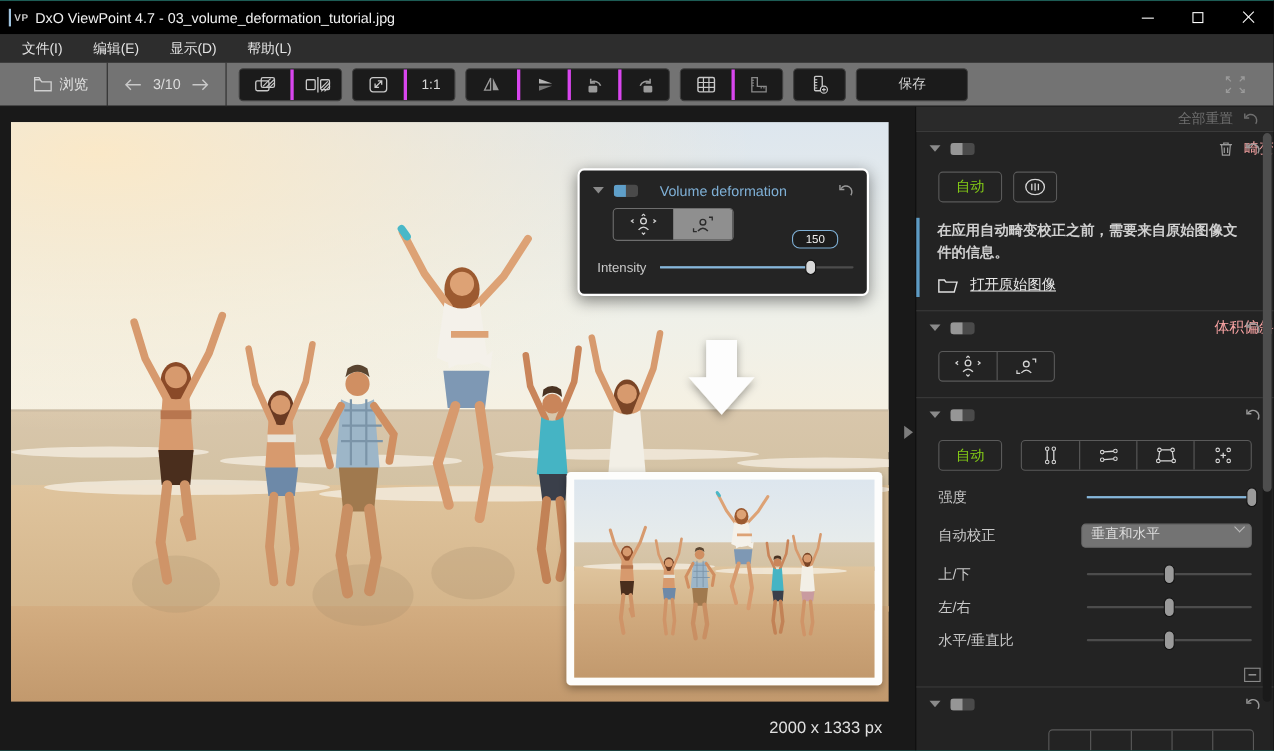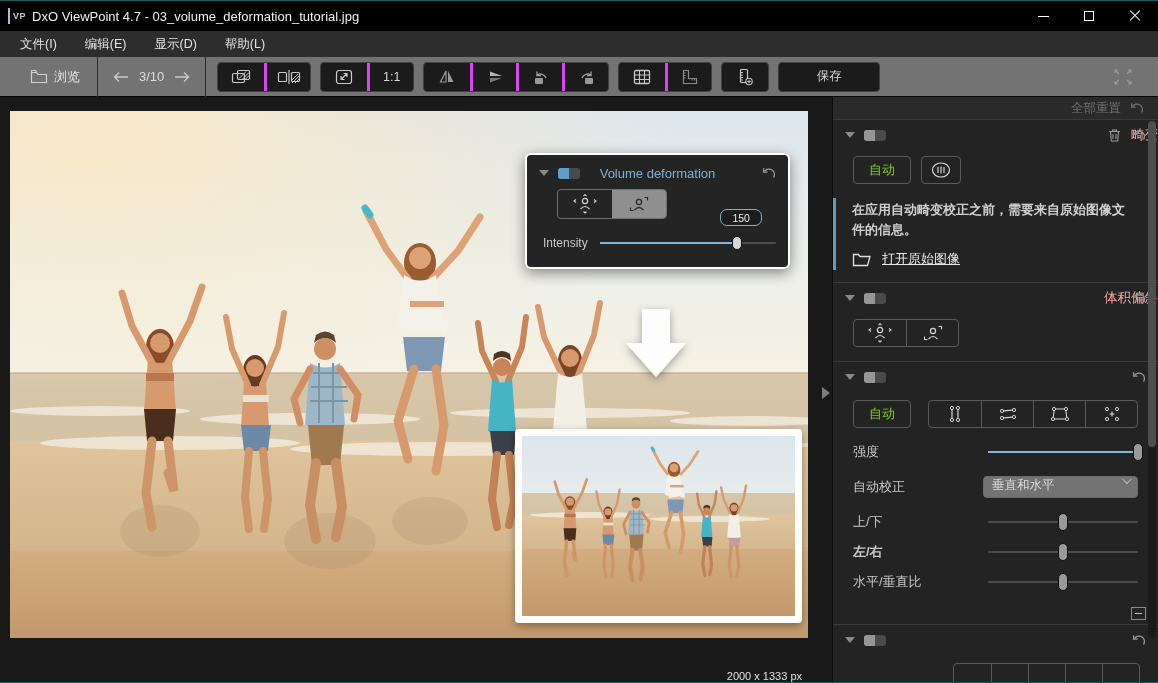--- a/index.html
+++ b/index.html
@@ -35,21 +35,21 @@
   .tgroup{display:flex;border:1px solid #404040;border-radius:4px;overflow:hidden;background:#1b1b1b;}
   .tgroup .seg{width:46px;height:28px;display:flex;align-items:center;justify-content:center;border-left:3px solid #d946ef;color:#d5d5d5;font-size:12.5px;}
   .tgroup .seg:first-child{border-left:none;}
   .save-btn{width:102px;}
   .fs{margin-left:auto;}
 
   
   .main{display:flex;height:587px;}
   .canvas{position:relative;width:832px;height:587px;background:#191919;}
   .photo{position:absolute;left:10px;top:14px;width:798px;height:527px;}
-  .dims{position:absolute;right:30px;top:573px;color:#e0e0e0;font-size:11px;}
+  .dims{position:absolute;right:30px;top:556px;color:#e0e0e0;font-size:15px;}
   .collapse-arrow{position:absolute;right:2px;top:290px;width:0;height:0;border-left:8px solid #7d7d7d;border-top:6px solid transparent;border-bottom:6px solid transparent;}
 
   
   .vd-panel{position:absolute;left:515px;top:42px;width:265px;height:116px;background:#242424;border:2px solid #fff;border-radius:6px;box-shadow:0 4px 14px rgba(0,0,0,.45);padding:8px 12px;}
   .vd-head{display:flex;align-items:center;position:relative;height:20px;}
   .vd-title{position:absolute;left:0;right:0;text-align:center;color:#7fb0d6;font-size:13px;}
   .vd-body{display:flex;margin-top:6px;}
   .vd-group{display:flex;border:1px solid #6e6e6e;border-radius:4px;overflow:hidden;margin-left:18px;}
   .vd-group .seg{width:54px;height:28px;display:flex;align-items:center;justify-content:center;}
   .vd-group .seg.sel{background:#8f8f8f;}
@@ -581,21 +581,21 @@
         </div>
 
         <div class="row" style="margin-top:14px;">
           <span class="label">上/下</span>
           <div class="slider nofill" style="--pct: 50%;">
             <div class="track"></div>
             <div class="thumb"></div>
           </div>
         </div>
 
-        <div class="row" style="margin-top:10px;font-weight:bold;">
+        <div class="row" style="margin-top:10px;">
           <span class="label">左/右</span>
           <div class="slider nofill" style="--pct: 50%;">
             <div class="track"></div>
             <div class="thumb"></div>
           </div>
         </div>
 
         <div class="row" style="margin-top:10px;">
           <span class="label">水平/垂直比</span>
           <div class="slider nofill" style="--pct: 50%;">

